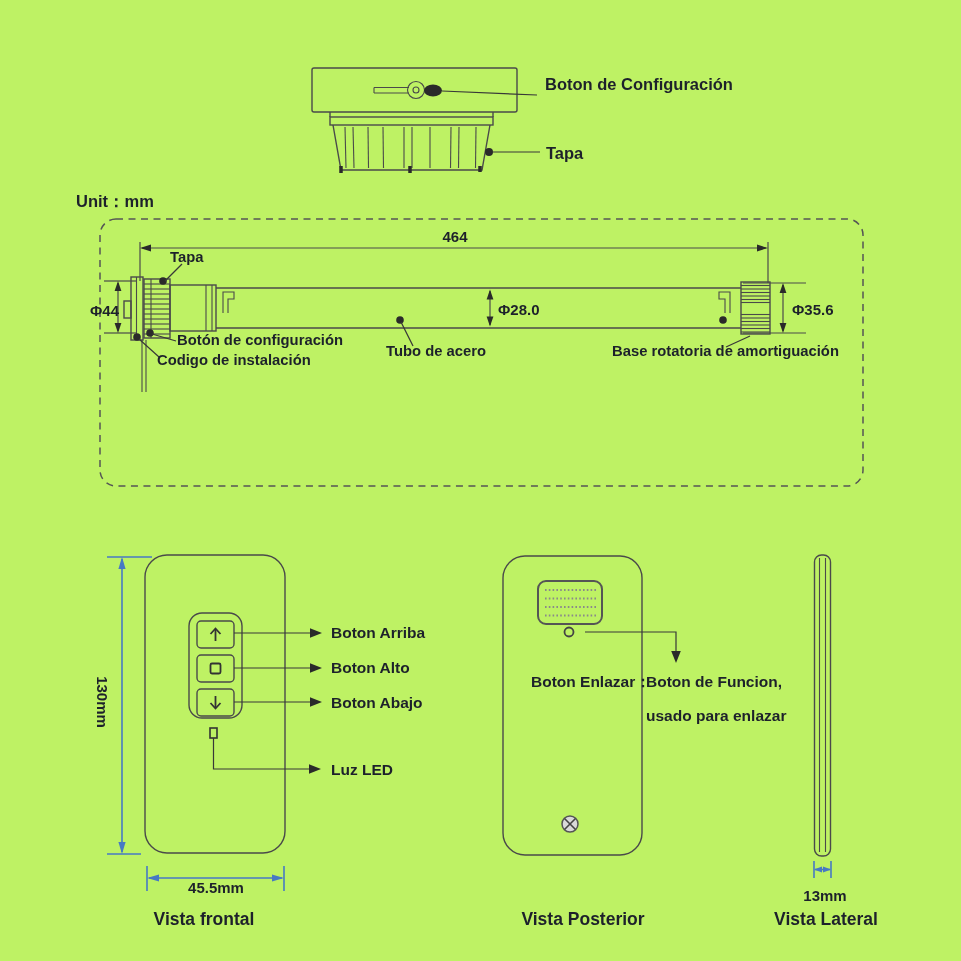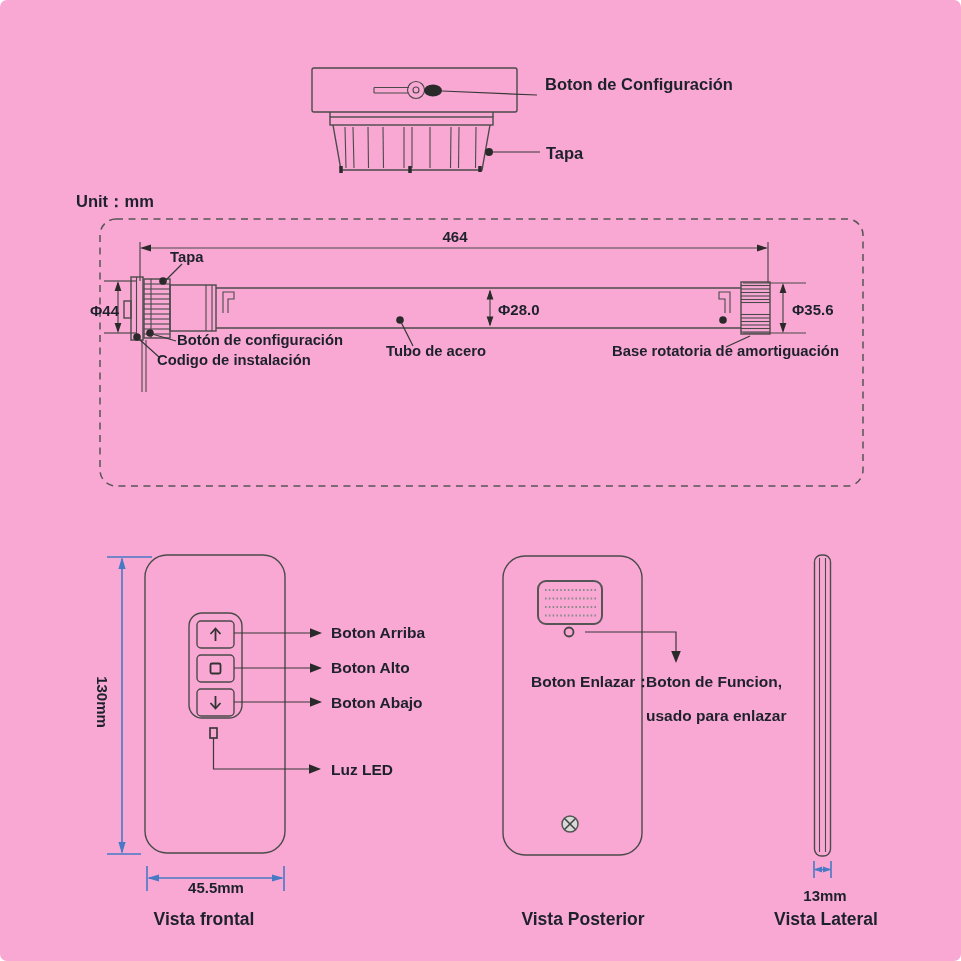--- a/index.html
+++ b/index.html
@@ -2,21 +2,21 @@
 <html><head>
 <meta charset="utf-8">
 <style>
   :root{
     --ink:#1d212b;
     --line:#4a4a4a;
     --lead:#383838;
     --blue:#4779c4;
   }
   html,body{margin:0;padding:0;background:#ffffff;}
-  .stage{width:961px;height:961px;position:relative;background:#f9a8d4;border-radius:7px;}
+  .stage{width:961px;height:961px;position:relative;background:#bef264;}
   svg{display:block;}
   .draw{stroke:var(--line);stroke-width:1.4;fill:none;}
   .thin{stroke:var(--line);stroke-width:1.1;fill:none;}
   .lead{stroke:var(--lead);stroke-width:1.2;fill:none;}
   .dimline{stroke:var(--line);stroke-width:1.2;fill:none;}
   .dash{stroke:#555;stroke-width:1.5;fill:none;stroke-dasharray:7 5.5;}
   .fillk{fill:#2a2a2a;stroke:none;}
   .blue{stroke:var(--blue);stroke-width:1.6;fill:none;}
   .bluef{fill:var(--blue);stroke:none;}
   text{fill:var(--ink);}

